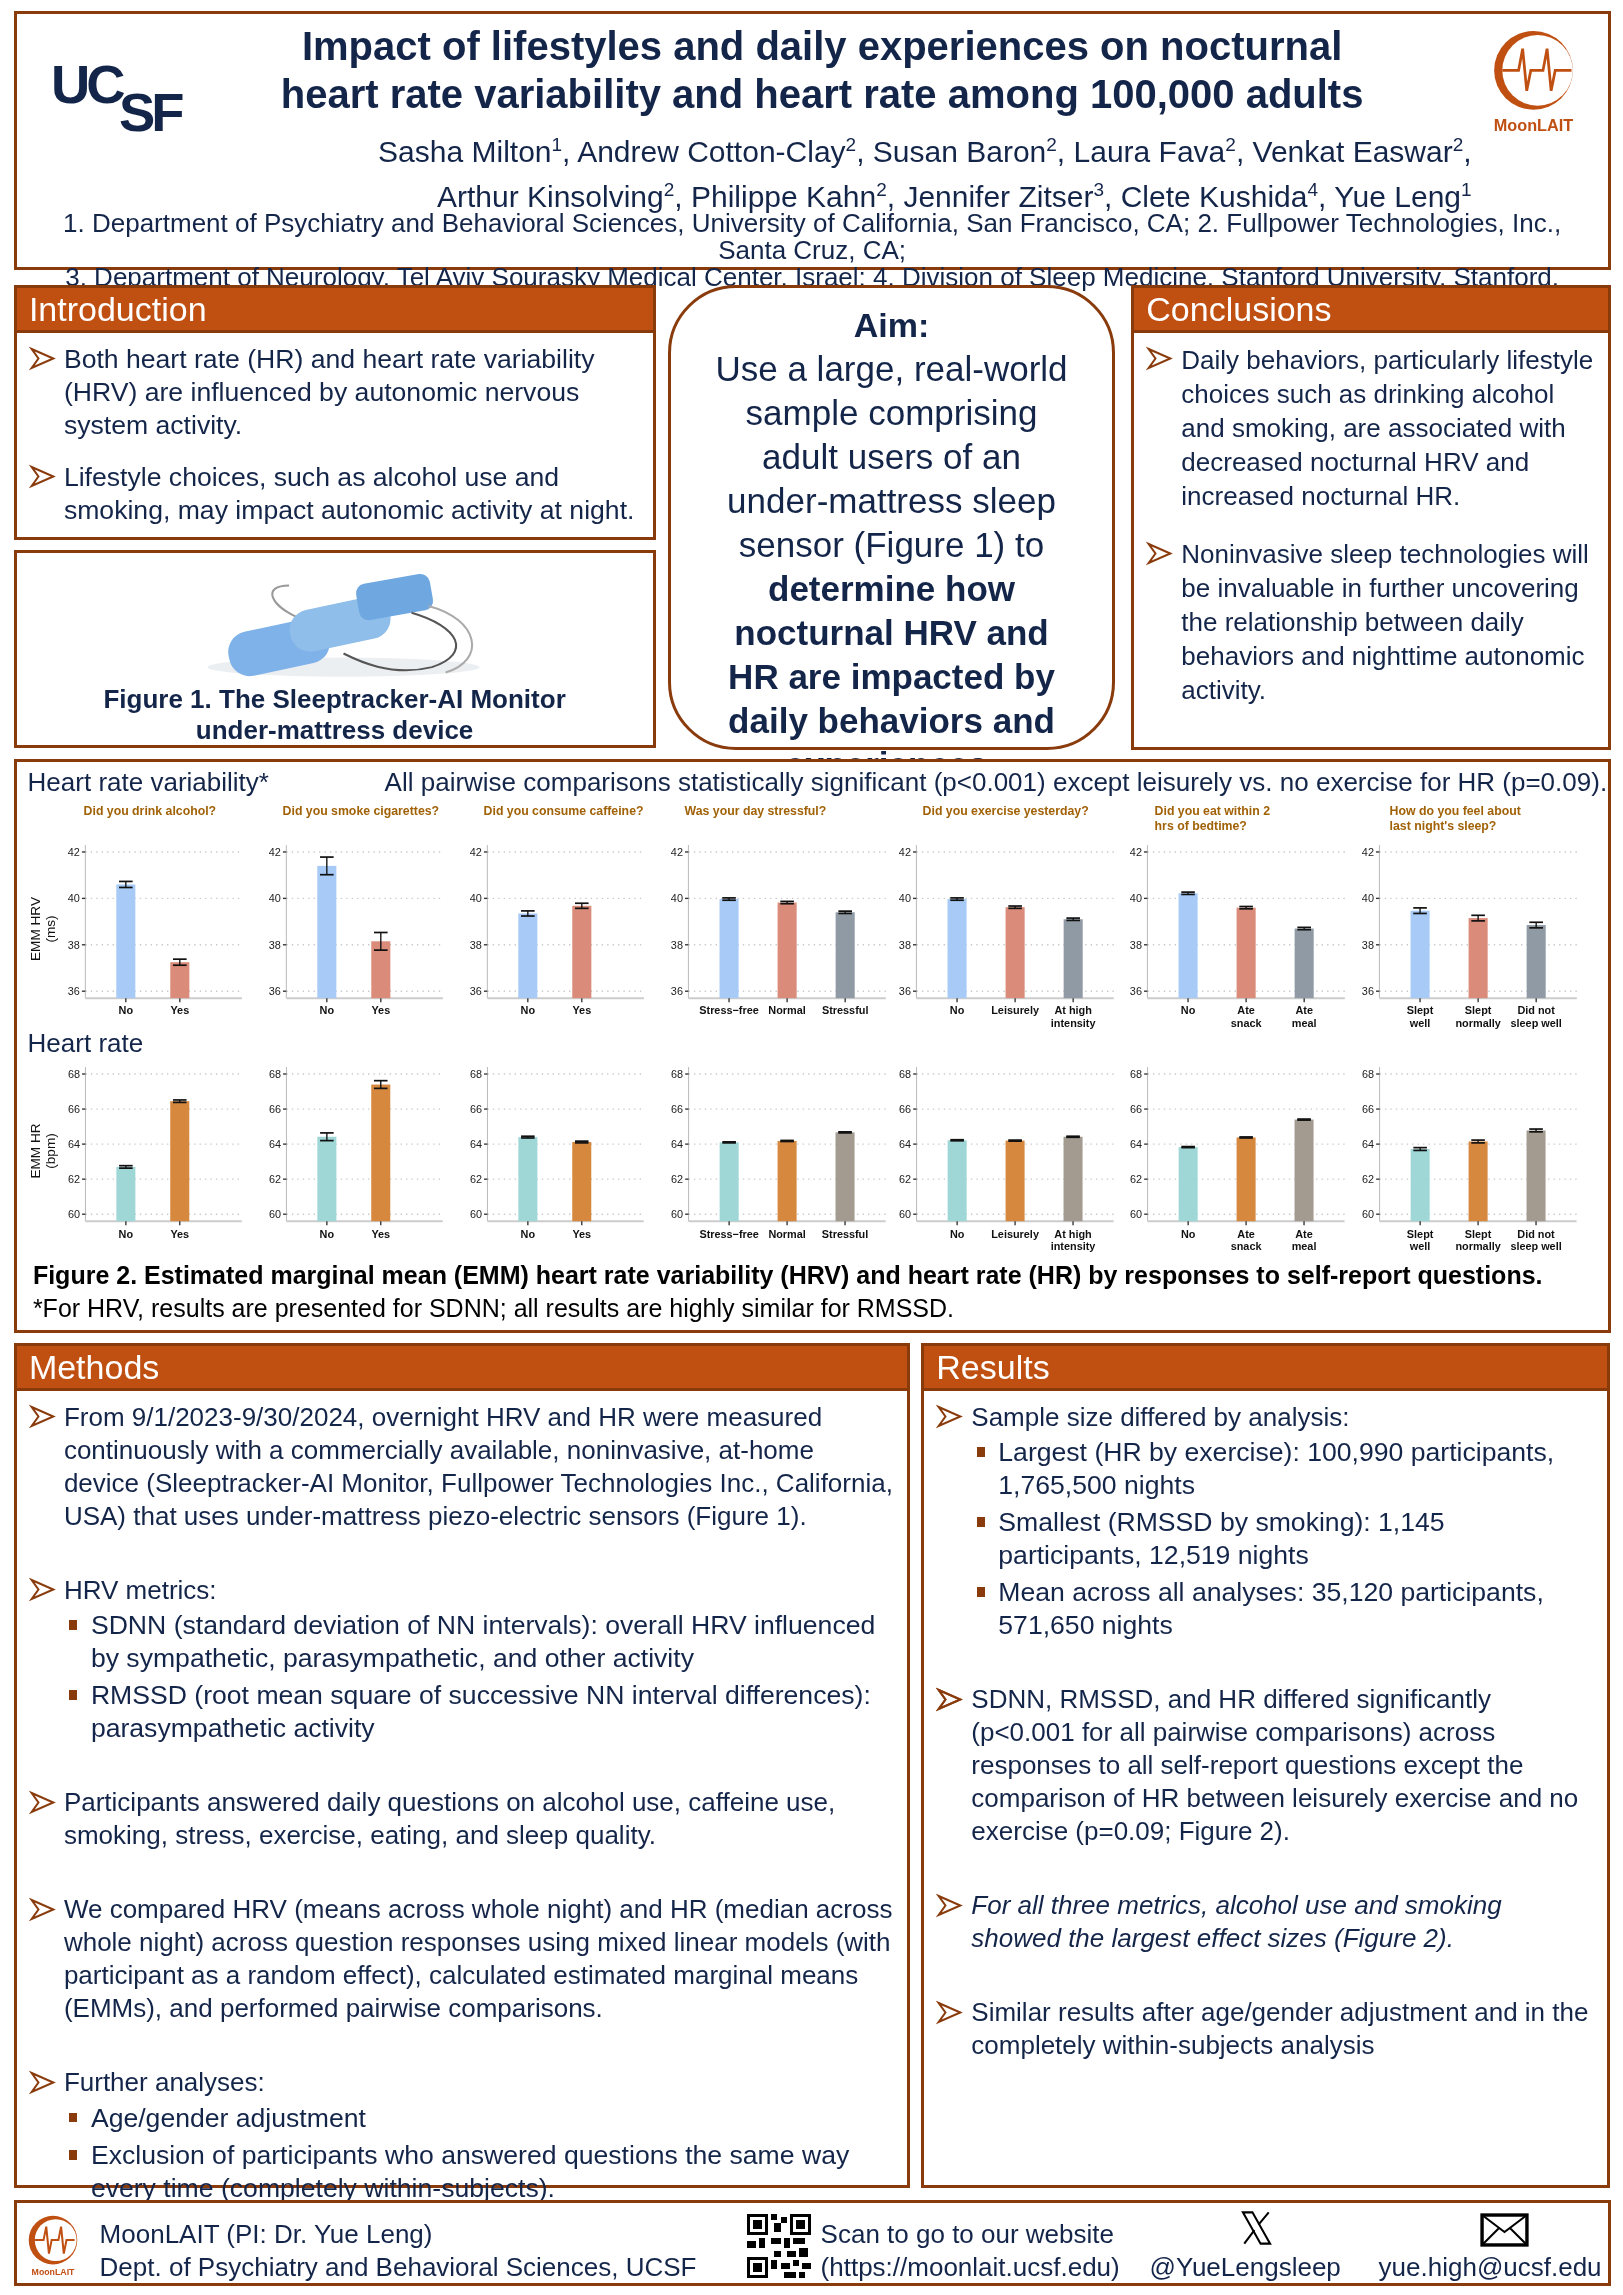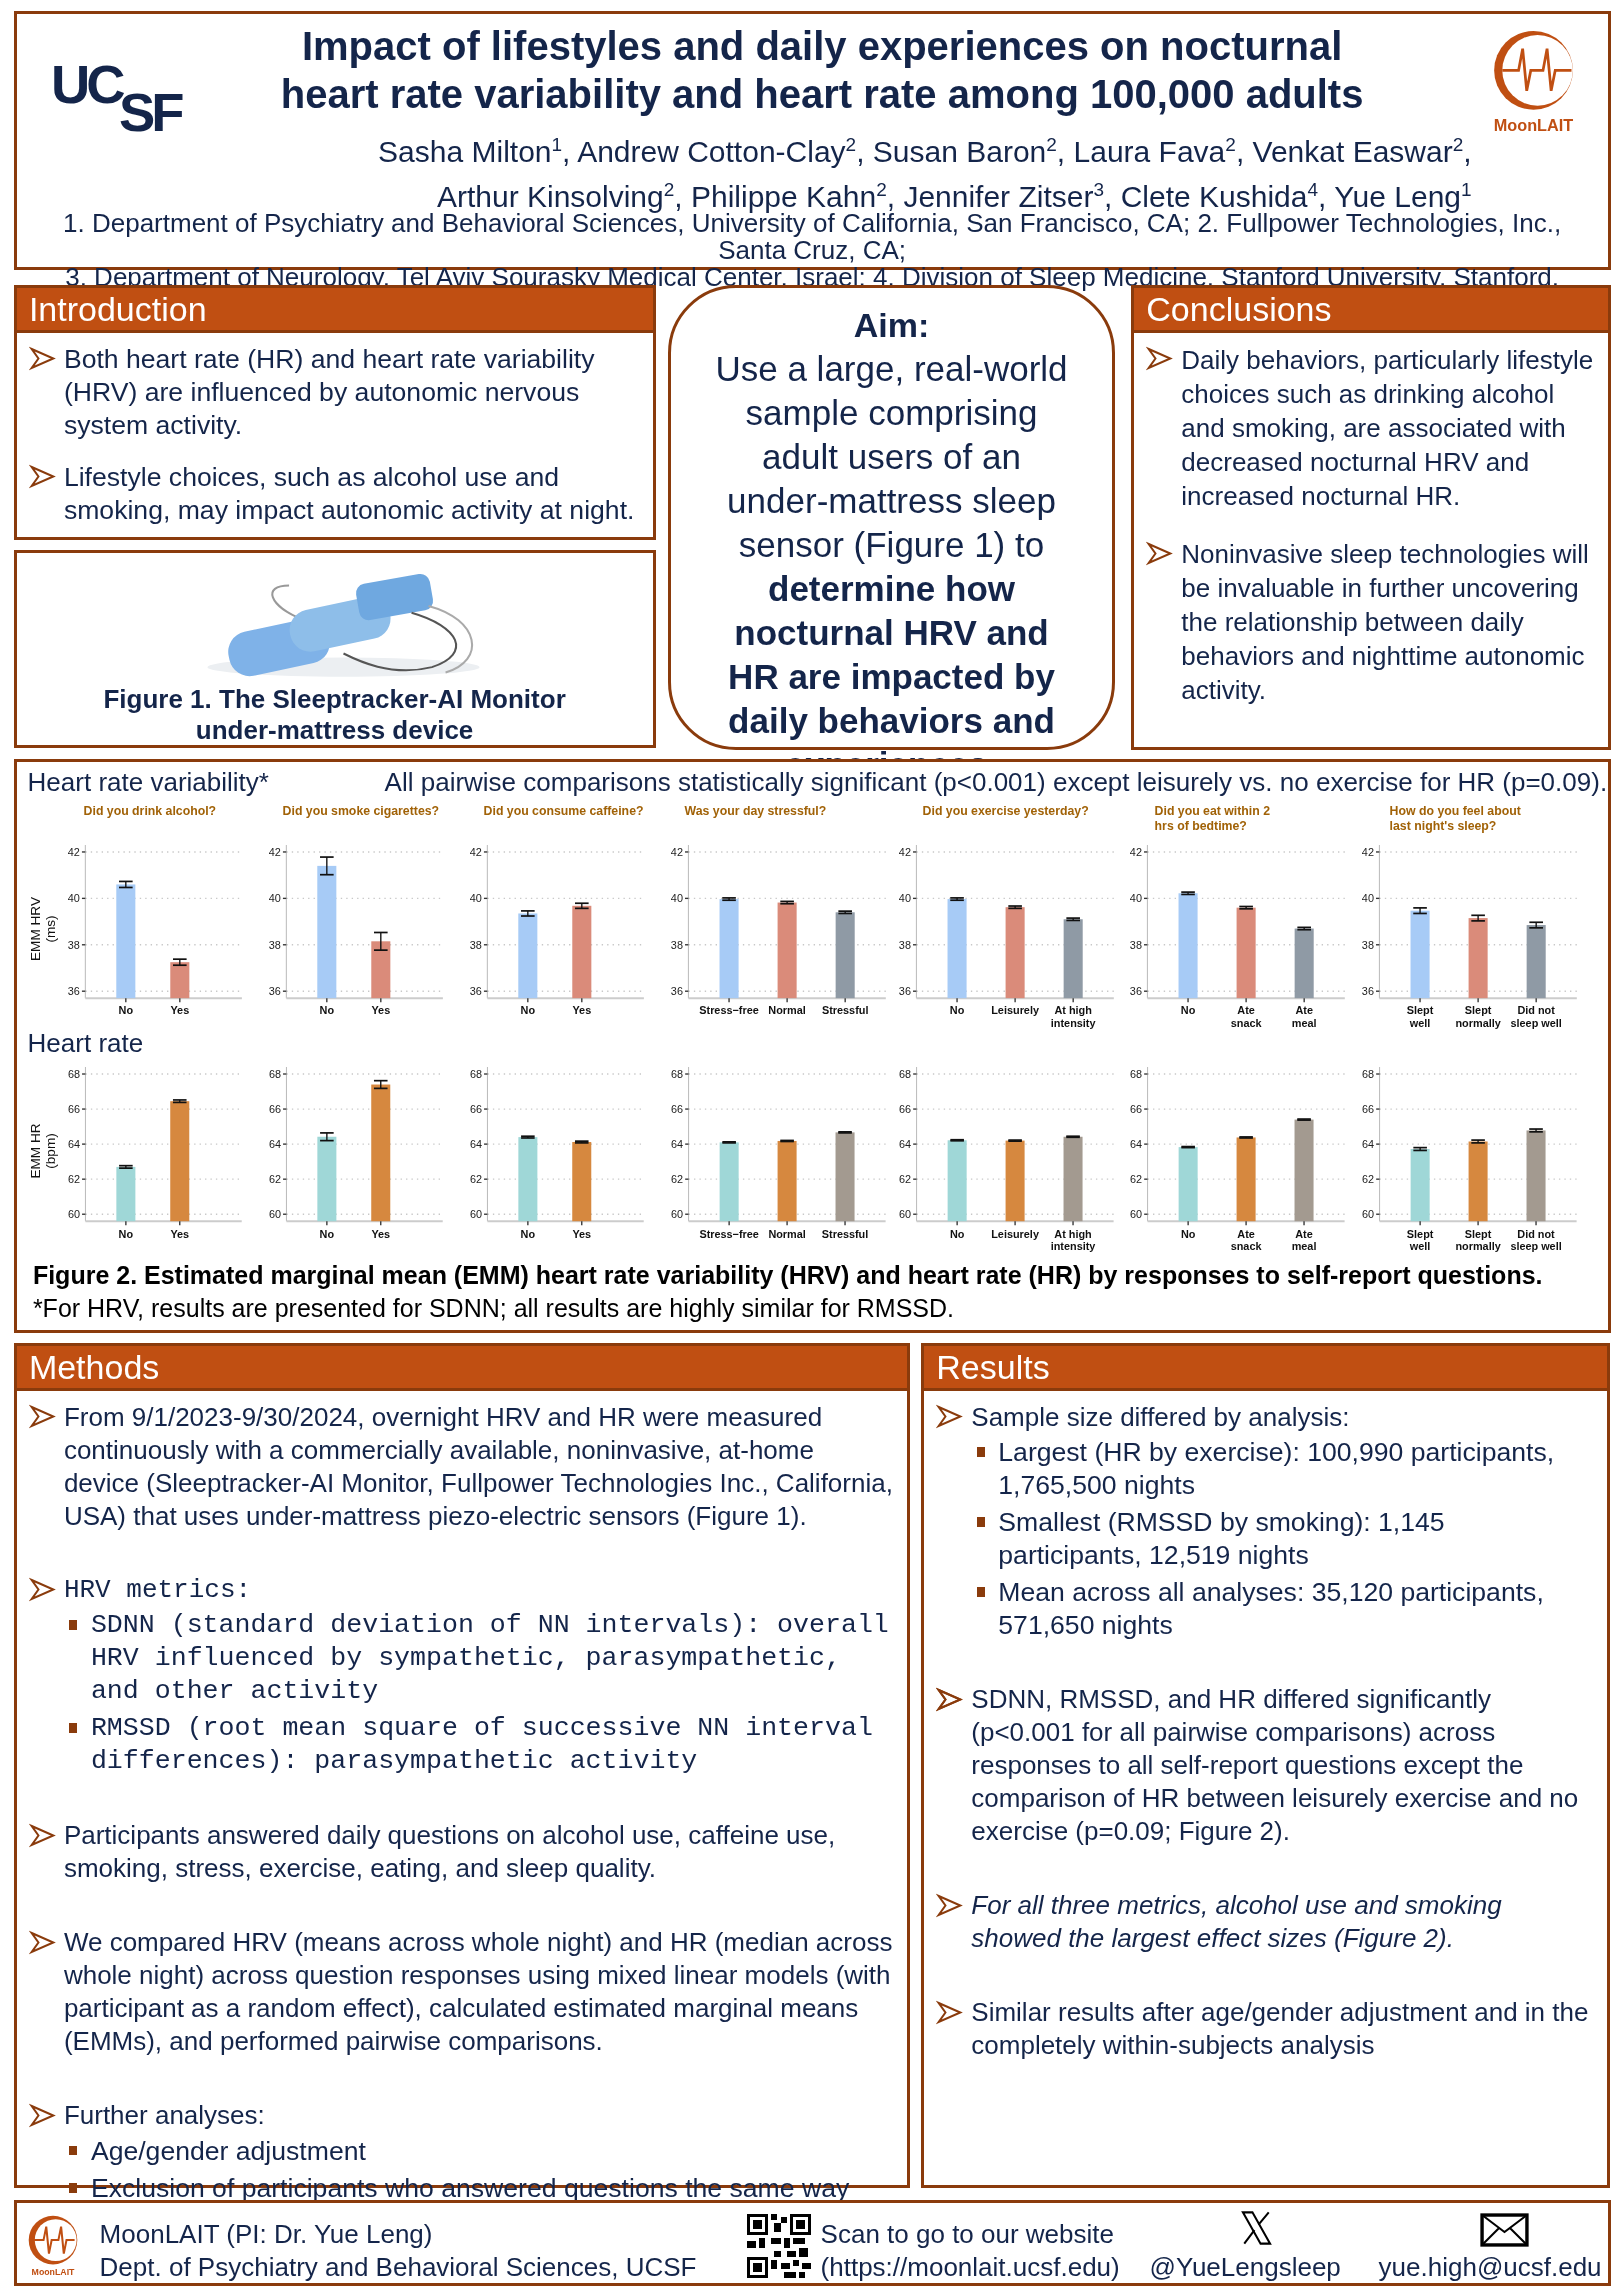--- a/index.html
+++ b/index.html
@@ -636,21 +636,21 @@
   <div class="fig2cap"><b>Figure 2. Estimated marginal mean (EMM) heart rate variability (HRV) and heart rate (HR) by responses to self-report questions.</b><span> *For HRV, results are presented for SDNN; all results are highly similar for RMSSD.</span></div>
 </div>
 
 <div id="methods" class="frame">
   <div class="panel-head">Methods</div>
   <div class="panel-body">
     <ul class="bullets" id="methods-list">
         <li class="gap" style="margin-bottom: 30px;"><svg class="arrow" viewBox="0 0 40 40">
             <path d="M4 6 L36 20 L4 34 L14 20 Z" fill="none" stroke="#8a3b0c" stroke-width="3"></path>
           </svg><span>From 9/1/2023-9/30/2024, overnight HRV and HR were measured continuously with a commercially available, noninvasive, at-home device (Sleeptracker-AI Monitor, Fullpower Technologies Inc., California, USA) that uses under-mattress piezo-electric sensors (Figure 1).</span></li>
-        <li class="gap" style="margin-bottom: 30px; font-family: Liberation Mono, monospace;"><svg class="arrow" viewBox="0 0 40 40">
+        <li class="gap" style="margin-bottom: 30px;"><svg class="arrow" viewBox="0 0 40 40">
             <path d="M4 6 L36 20 L4 34 L14 20 Z" fill="none" stroke="#8a3b0c" stroke-width="3"></path>
           </svg><span>HRV metrics:</span><ul class="sub">
             <li><span class="sq"></span><span>SDNN (standard deviation of NN intervals): overall HRV influenced by sympathetic, parasympathetic, and other activity</span></li>
             <li><span class="sq"></span><span>RMSSD (root mean square of successive NN interval differences): parasympathetic activity</span></li>
           </ul></li>
         <li class="gap" style="margin-bottom: 30px;"><svg class="arrow" viewBox="0 0 40 40">
             <path d="M4 6 L36 20 L4 34 L14 20 Z" fill="none" stroke="#8a3b0c" stroke-width="3"></path>
           </svg><span>Participants answered daily questions on alcohol use, caffeine use, smoking, stress, exercise, eating, and sleep quality.</span></li>
         <li class="gap" style="margin-bottom: 30px;"><svg class="arrow" viewBox="0 0 40 40">
             <path d="M4 6 L36 20 L4 34 L14 20 Z" fill="none" stroke="#8a3b0c" stroke-width="3"></path>

